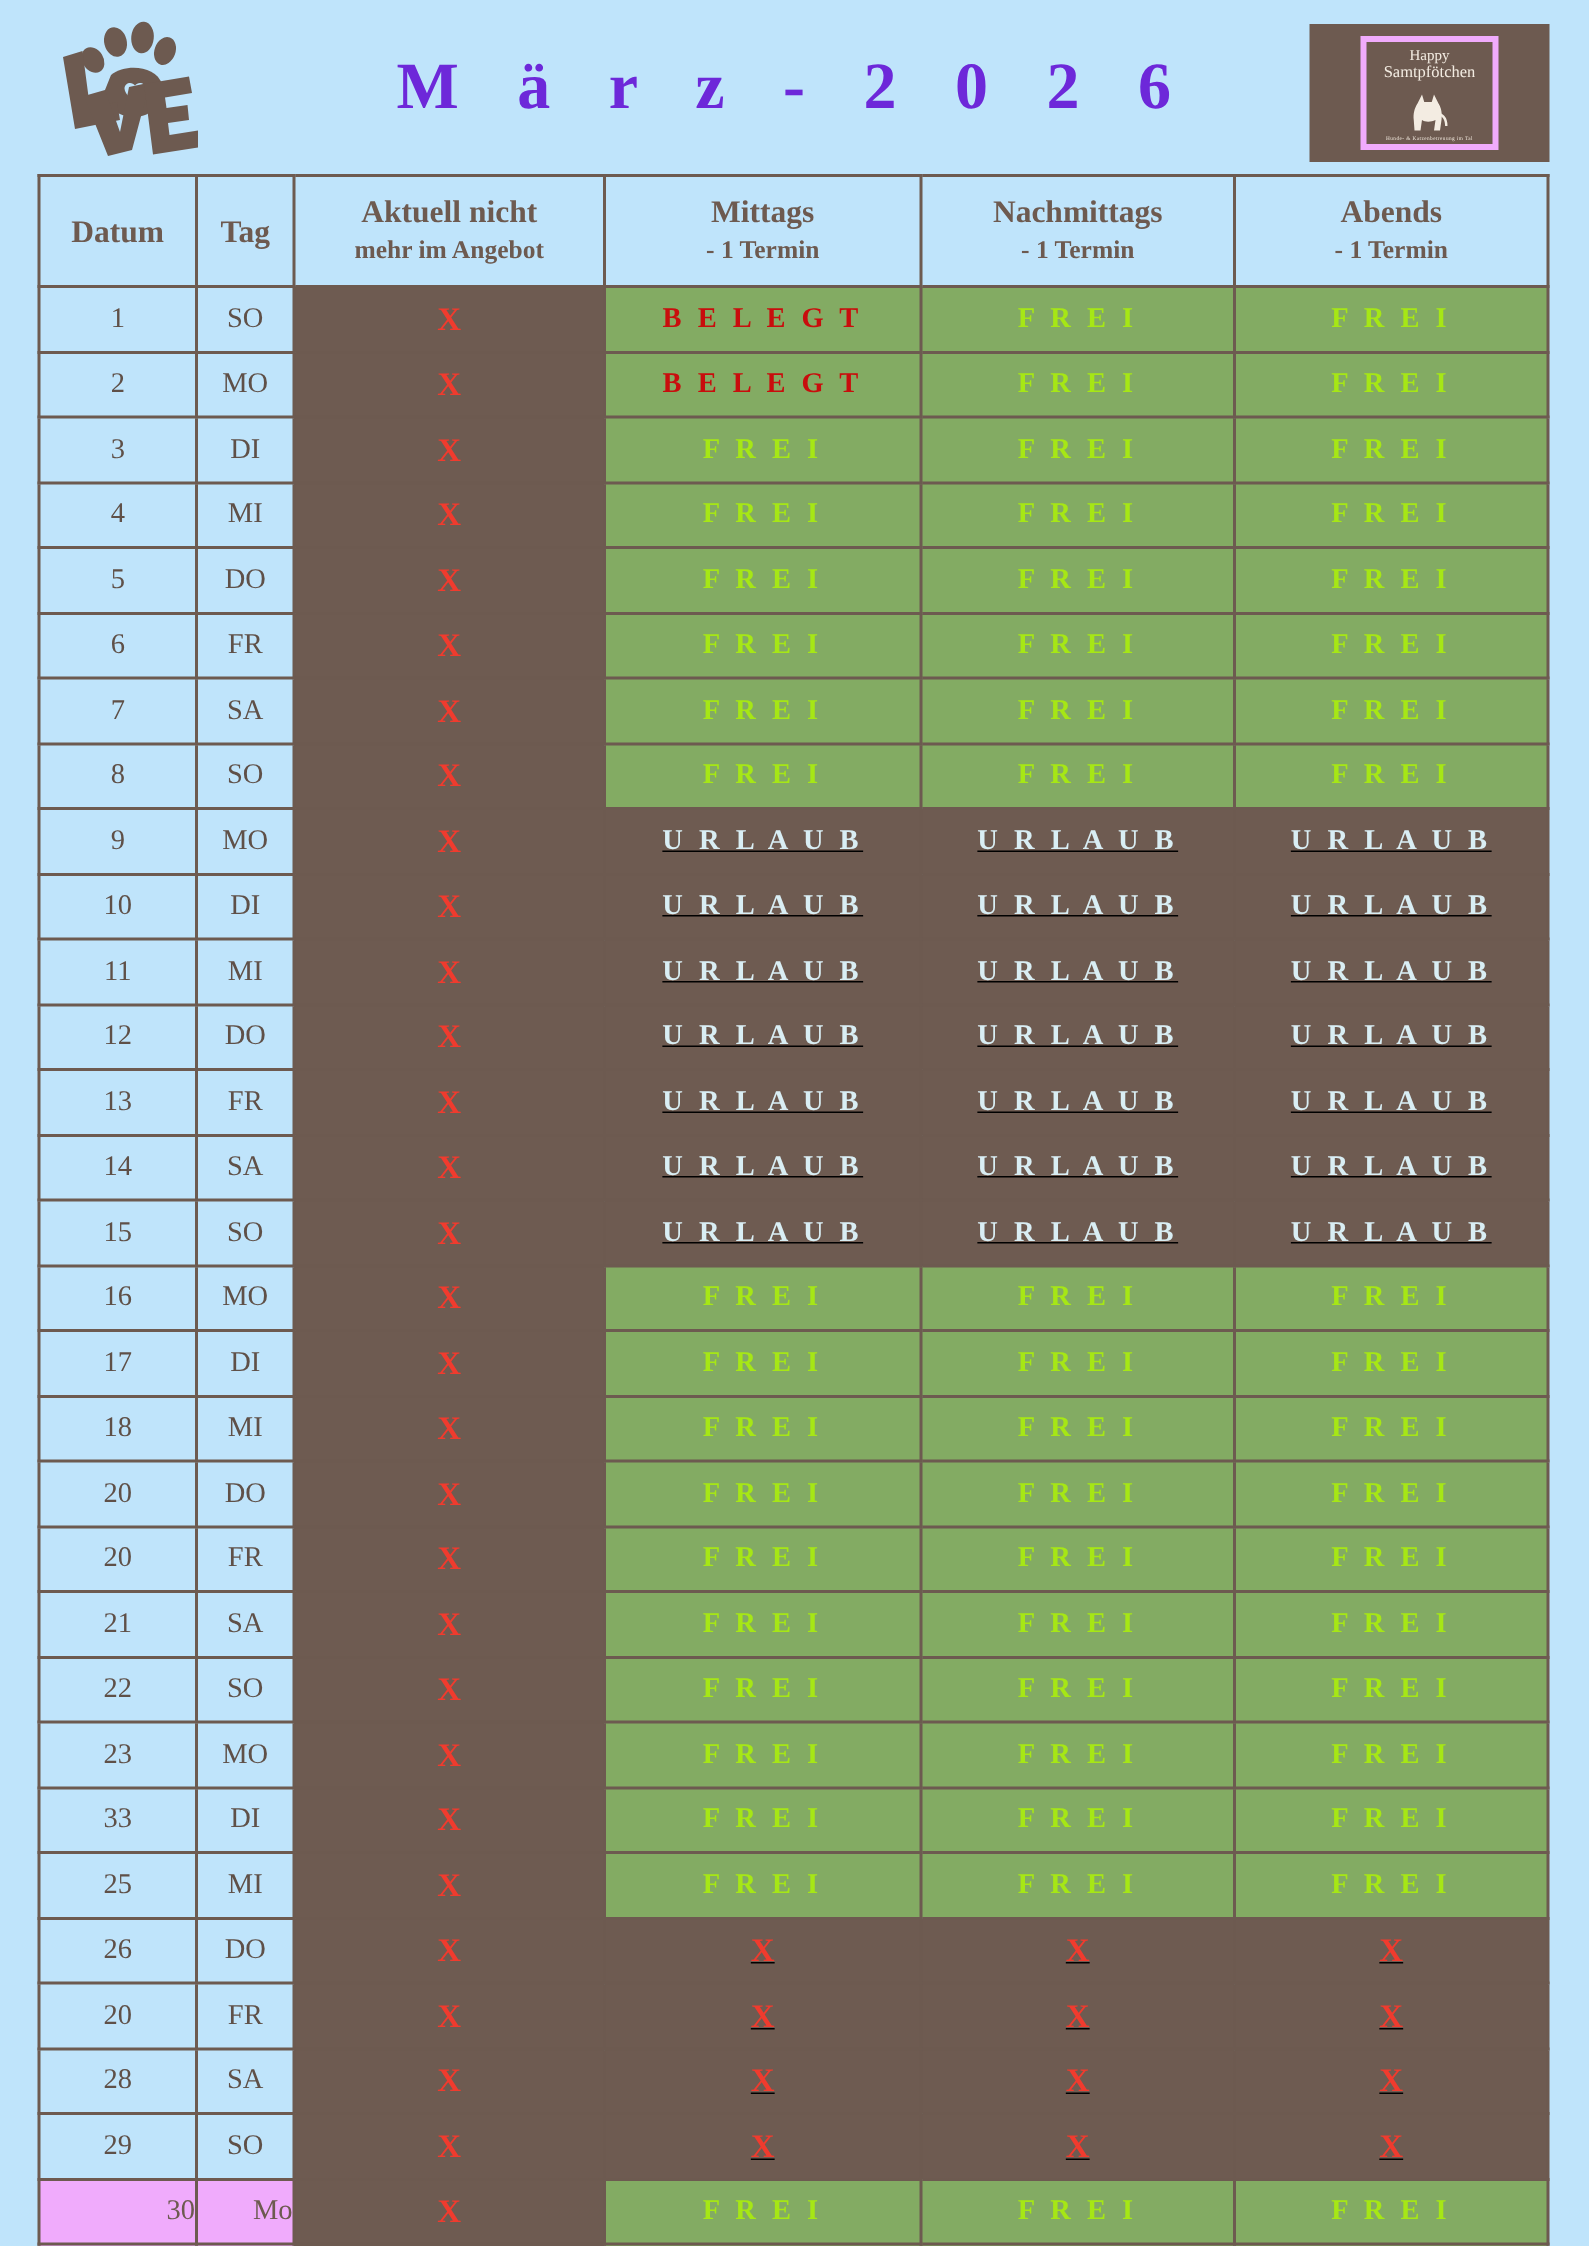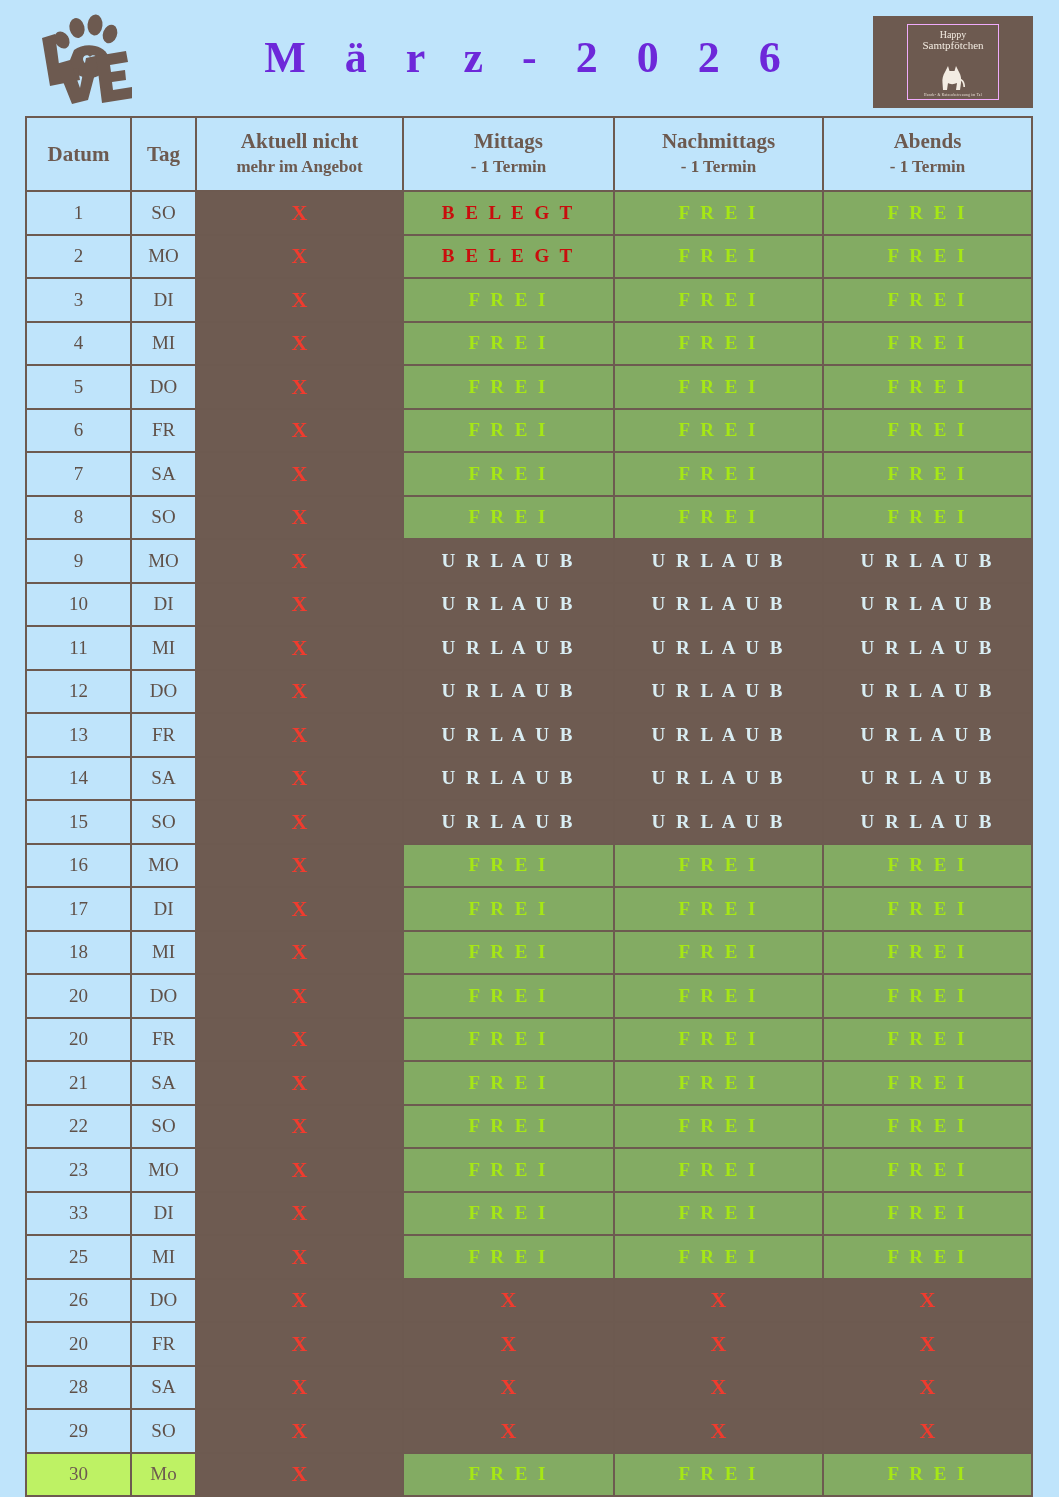--- a/index.html
+++ b/index.html
@@ -51,21 +51,21 @@
     justify-content: center;
   }
   #brand-logo .brand-inner {
     width: 92px;
     height: 76px;
     position: relative;
     display: flex;
     flex-direction: column;
     align-items: center;
     justify-content: flex-start;
-    border: 1px solid #f0abfc;
+    border: 4px solid #f0abfc;
     box-sizing: border-box;
     padding-top: 4px;
   }
   #brand-logo .brand-line1,
   #brand-logo .brand-line2 {
     color: #f3ece2;
     font-size: 10px;
     line-height: 11px;
     font-family: "Liberation Serif", "DejaVu Serif", serif;
   }
@@ -132,29 +132,31 @@
     height: 41.5px;
   }
   td.date-cell, td.day-cell {
     background: #bfe4fb;
     color: #5f5048;
     font-size: 19px;
     letter-spacing: 0;
     font-weight: normal;
   }
   td.date-cell.teal, td.day-cell.teal {
-    background: #bef264;
+    background: #f0abfc;
     color: #6d5a50;
+    text-align: right;
   }
   td.cell-brown {
     background: #6e5b51;
     border-left-color: #bfe4fb;
     border-right-color: #bfe4fb;
     border-top-color: #cfe9fb;
     border-bottom-color: #cfe9fb;
+    text-decoration: underline;
   }
   td.cell-green {
     background: #83ab63;
     border-left-color: #bfe4fb;
     border-right-color: #bfe4fb;
     border-top-color: #cfe9fb;
     border-bottom-color: #cfe9fb;
   }
   td.cell-angebot {
     background: #6e5b51;

